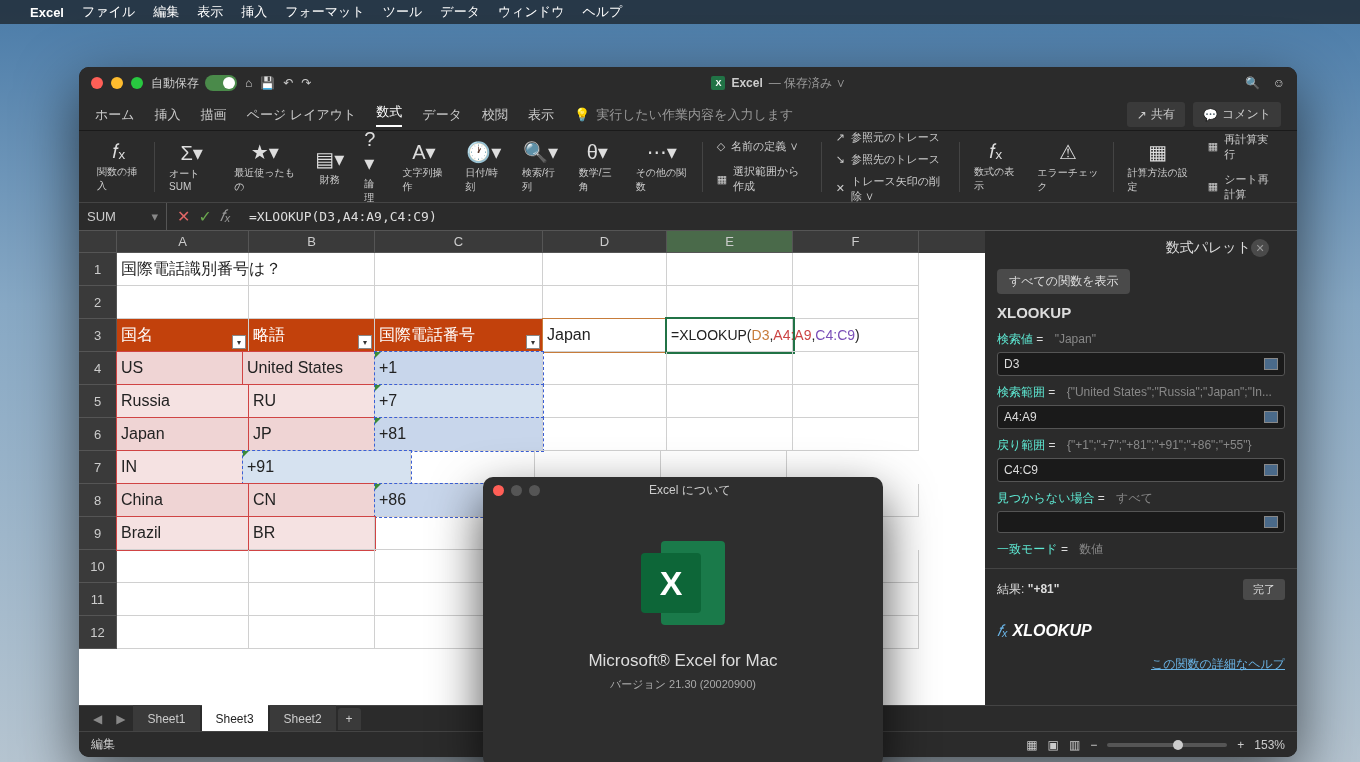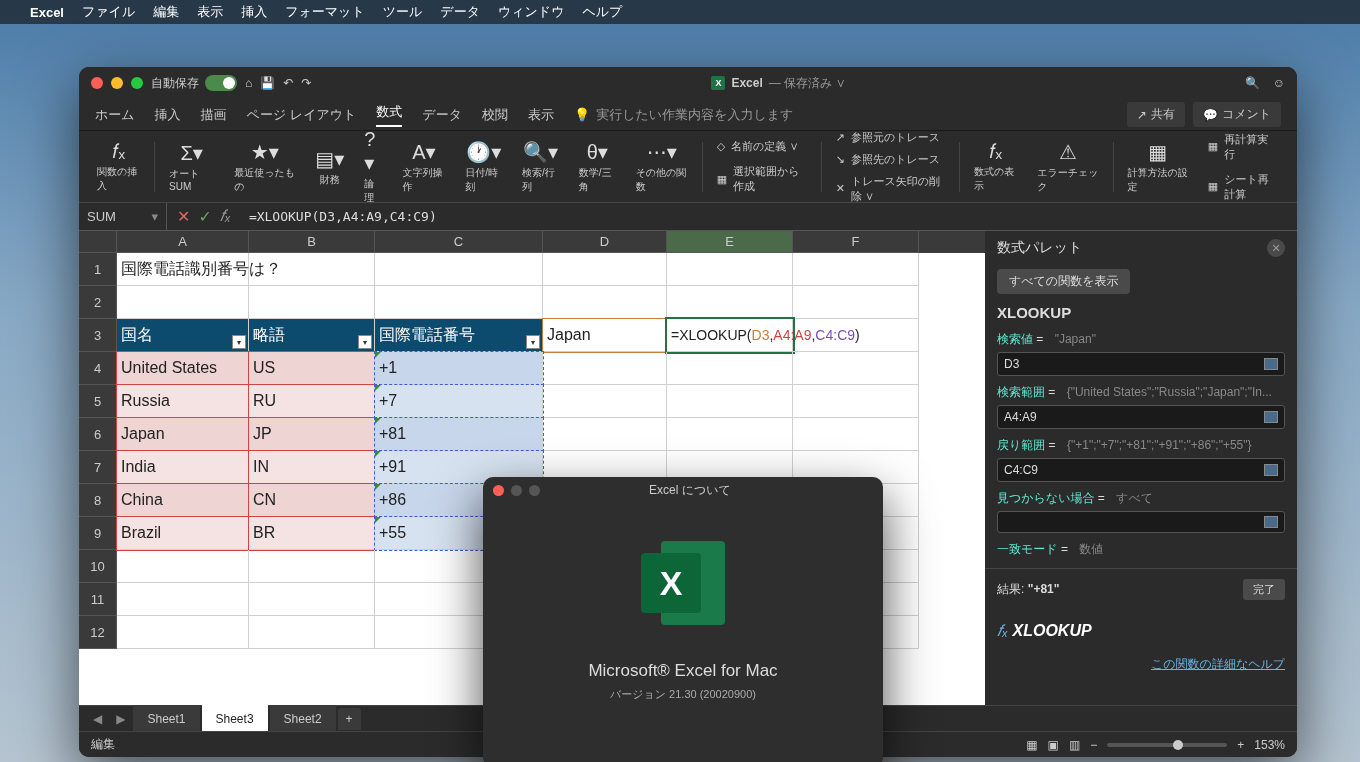--- a/index.html
+++ b/index.html
@@ -38,30 +38,30 @@
 .sheet{flex:1;background:#fff;display:flex;flex-direction:column;position:relative}
 .colhdr{display:flex;height:22px;background:#3a3a3a;color:#ccc;font-size:13px}
 .corner{width:38px;background:#3a3a3a;border-right:1px solid #555;border-bottom:1px solid #555}
 .ch{border-right:1px solid #555;border-bottom:1px solid #555;display:flex;align-items:center;justify-content:center}
 .cA{width:132px}.cB{width:126px}.cC{width:168px}.cD{width:124px}.cE{width:126px}.cF{width:126px}
 .ch.sel{background:#4a6a4a}
 .rows{flex:1;overflow:hidden}
 .row{display:flex;height:33px}
 .rh{width:38px;background:#3a3a3a;color:#ccc;font-size:13px;display:flex;align-items:center;justify-content:center;border-right:1px solid #555;border-bottom:1px solid #555}
 .cell{border-right:1px solid #d0d0d0;border-bottom:1px solid #d0d0d0;padding:3px 4px;font-size:16px;color:#222;display:flex;align-items:center;overflow:hidden;white-space:nowrap}
-.hdr-cell{background:#0c4a6e;color:#fff;position:relative}
+.hdr-cell{background:#c2410c;color:#fff;position:relative}
 .filter-btn{position:absolute;right:2px;bottom:2px;width:14px;height:14px;background:#fff;border:1px solid #888;font-size:8px;display:flex;align-items:center;justify-content:center;color:#333}
 .gmark{position:absolute;left:0;top:0;width:0;height:0;border-left:6px solid #3a8a3a;border-bottom:6px solid transparent}
 .blue-a{background:#d6e2f0}.blue-b{background:#c8d6eb}.pink-a{background:#f5e2e2}.pink-b{background:#efd4d4}
 .range-ab{outline:1px solid #d04444}
 .range-c{outline:1px dashed #3a5fd6}
 .cell-e3{outline:2px solid #217346;background:#fff;font-family:Menlo,monospace;font-size:14px}
 .cell-e3 .fn{color:#222}.cell-e3 .a1{color:#c77c3a}.cell-e3 .a2{color:#c44}.cell-e3 .a3{color:#7a4fb8}
 .palette{width:312px;background:#2b2b2b;color:#ddd;display:flex;flex-direction:column;font-size:12px;overflow:hidden}
-.pal-hdr{padding:8px 12px;font-size:14px;display:flex;justify-content:space-between;align-items:center}
+.pal-hdr{padding:8px 28px;font-size:14px;display:flex;justify-content:flex-end;align-items:center}
 .pal-hdr .x{color:#999;width:18px;height:18px;border-radius:50%;background:#4a4a4a;display:flex;align-items:center;justify-content:center;font-size:11px}
 .pal-btn{background:#4a4a4a;border-radius:4px;padding:4px 12px;margin:4px 12px;display:inline-block;font-size:12px}
 .pal-fn{padding:6px 12px;font-size:15px;font-weight:600}
 .pal-arg{padding:4px 12px}
 .pal-arg .lbl{color:#5eead4}
 .pal-arg .hint{color:#888;margin-left:8px}
 .pal-input{background:#1a1a1a;border:1px solid #555;border-radius:3px;padding:4px 6px;margin-top:4px;color:#ddd;display:flex;justify-content:space-between;align-items:center}
 .pal-input .sel{width:14px;height:12px;background:#4a6a8a;border:1px solid #888}
 .pal-result{padding:10px 12px;display:flex;justify-content:space-between;align-items:center;border-top:1px solid #444;margin-top:6px}
 .pal-done{background:#4a4a4a;padding:3px 10px;border-radius:3px;font-size:11px}
@@ -77,21 +77,21 @@
 .zoom-slider{width:120px;height:4px;background:#555;border-radius:2px;position:relative}
 .zoom-slider::after{content:"";width:10px;height:10px;background:#ccc;border-radius:50%;position:absolute;left:55%;top:-3px}
 .about{position:absolute;left:483px;top:477px;width:400px;height:290px;background:#2e2e2e;border-radius:10px;box-shadow:0 20px 50px rgba(0,0,0,.7);color:#ddd;display:flex;flex-direction:column;align-items:center}
 .about .tb{width:100%;height:26px;display:flex;align-items:center;padding:0 10px;gap:7px;font-size:12px;justify-content:flex-start}
 .about .tb .t-r{width:11px;height:11px;border-radius:50%;background:#ff5f57}
 .about .tb .t-g{width:11px;height:11px;border-radius:50%;background:#555}
 .about .tb .ttl{flex:1;text-align:center;color:#ccc;margin-left:-40px}
 .about-logo{width:100px;height:100px;margin-top:30px;position:relative}
 .about-logo .back{position:absolute;right:8px;top:8px;width:64px;height:84px;background:#1a7a4a;border-radius:4px}
 .about-logo .front{position:absolute;left:8px;top:20px;width:60px;height:60px;background:#0d6638;border-radius:4px;display:flex;align-items:center;justify-content:center;color:#fff;font-size:34px;font-weight:700}
-.about h2{margin-top:28px;font-size:17px;font-weight:400}
+.about h2{margin-top:18px;font-size:17px;font-weight:400}
 .about .ver{margin-top:6px;font-size:11px;color:#aaa}
 </style>
 </head>
 <body>
 
 <div class="menubar">
   <span class="apple"></span>
   <span class="app">Excel</span>
   <span>ファイル</span>
   <span>編集</span>
@@ -277,22 +277,22 @@
               <span>,</span>
               <span class="a2">A4:A9</span>
               <span>,</span>
               <span class="a3">C4:C9</span>
               <span>)</span>
             </div>
             <div class="cell cF" style="position: relative;"></div>
           </div>
           <div class="row">
             <div class="rh">4</div>
+            <div class="cell cB pink-b range-ab" style="position: relative;">US</div>
             <div class="cell cA pink-b range-ab" style="position: relative;">United States</div>
-            <div class="cell cB pink-b range-ab" style="position: relative;">US</div>
             <div class="cell cC blue-b range-c" style="position: relative;">+1<div class="gmark"></div></div>
             <div class="cell cD" style="position: relative;"></div>
             <div class="cell cE" style="position: relative;"></div>
             <div class="cell cF" style="position: relative;"></div>
           </div>
           <div class="row">
             <div class="rh">5</div>
             <div class="cell cA pink-a range-ab" style="position: relative;">Russia</div>
             <div class="cell cB pink-a range-ab" style="position: relative;">RU</div>
             <div class="cell cC blue-a range-c" style="position: relative;">+7<div class="gmark"></div></div>
@@ -304,41 +304,39 @@
             <div class="rh">6</div>
             <div class="cell cA pink-b range-ab" style="position: relative;">Japan</div>
             <div class="cell cB pink-b range-ab" style="position: relative;">JP</div>
             <div class="cell cC blue-b range-c" style="position: relative;">+81<div class="gmark"></div></div>
             <div class="cell cD" style="position: relative;"></div>
             <div class="cell cE" style="position: relative;"></div>
             <div class="cell cF" style="position: relative;"></div>
           </div>
           <div class="row">
             <div class="rh">7</div>
-            <div class="cell cA pink-a range-ab" style="position: relative;">India</div>
             <div class="cell cB pink-a range-ab" style="position: relative;">IN</div>
             <div class="cell cC blue-a range-c" style="position: relative;">+91<div class="gmark"></div></div>
             <div class="cell cD" style="position: relative;"></div>
             <div class="cell cE" style="position: relative;"></div>
             <div class="cell cF" style="position: relative;"></div>
           </div>
           <div class="row">
             <div class="rh">8</div>
             <div class="cell cA pink-b range-ab" style="position: relative;">China</div>
             <div class="cell cB pink-b range-ab" style="position: relative;">CN</div>
             <div class="cell cC blue-b range-c" style="position: relative;">+86<div class="gmark"></div></div>
             <div class="cell cD" style="position: relative;"></div>
             <div class="cell cE" style="position: relative;"></div>
             <div class="cell cF" style="position: relative;"></div>
           </div>
           <div class="row">
             <div class="rh">9</div>
             <div class="cell cA pink-a range-ab" style="position: relative;">Brazil</div>
             <div class="cell cB pink-a range-ab" style="position: relative;">BR</div>
-            <div class="cell cC blue-a range-c" style="position: relative;">+55<div class="gmark"></div></div>
             <div class="cell cD" style="position: relative;"></div>
             <div class="cell cE" style="position: relative;"></div>
             <div class="cell cF" style="position: relative;"></div>
           </div>
           <div class="row">
             <div class="rh">10</div>
             <div class="cell cA" style="position: relative;"></div>
             <div class="cell cB" style="position: relative;"></div>
             <div class="cell cC" style="position: relative;"></div>
             <div class="cell cD" style="position: relative;"></div>

